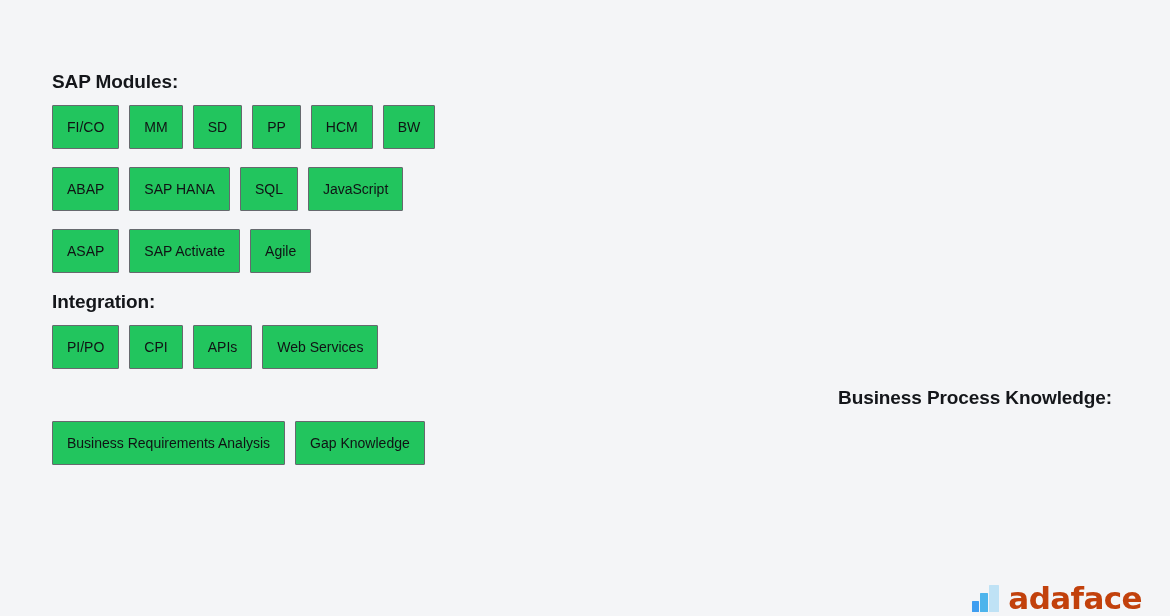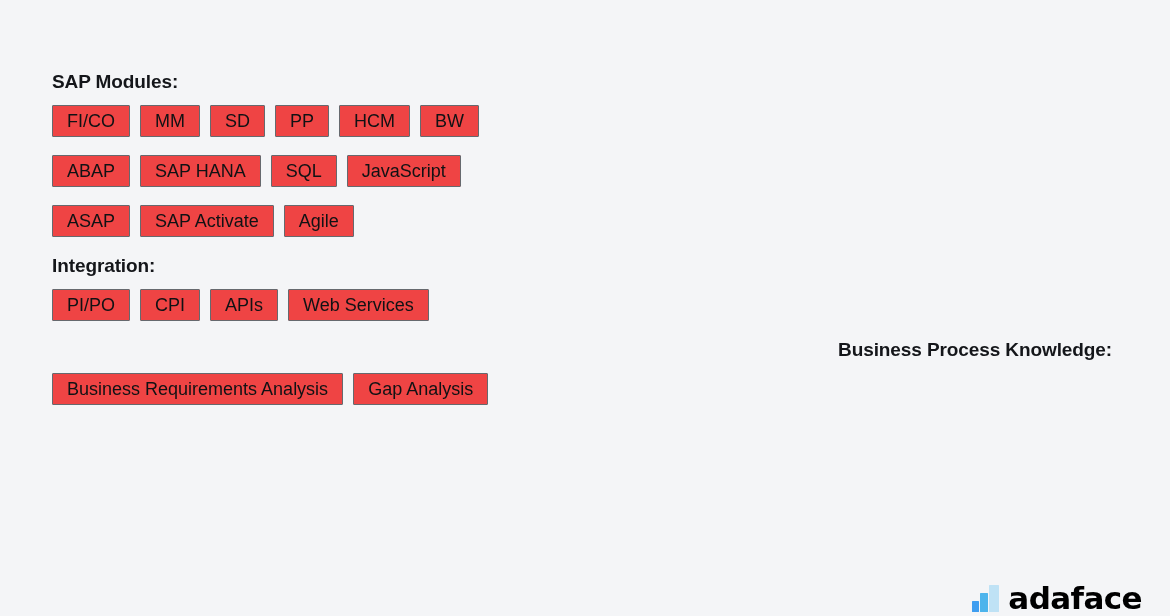--- a/index.html
+++ b/index.html
@@ -53,26 +53,26 @@
     display: flex;
     flex-wrap: wrap;
     gap: 10px;
   }
 
   .chip {
     display: inline-flex;
     align-items: center;
     justify-content: center;
     box-sizing: border-box;
-    height: 32px;
+    height: 44px;
     padding: 0 14px;
-    background: #ef4444;
+    background: #22c55e;
     border: 1px solid #66696e;
     border-radius: 1px;
-    font-size: 18px;
+    font-size: 14px;
     font-weight: normal;
     color: #101214;
     line-height: 1;
     white-space: nowrap;
   }
 
   
   #brand-logo {
     position: absolute;
     right: 28px;
@@ -86,21 +86,21 @@
     display: block;
     width: 27px;
     height: 27px;
   }
 
   .logo-wordmark {
     font-family: "DejaVu Sans", sans-serif;
     font-size: 31px;
     font-weight: bold;
     letter-spacing: -0.6px;
-    color: #000000;
+    color: #c2410c;
     line-height: 1;
   }
 </style>
 </head>
 <body>
 
 <div id="skills-sheet">
 
   <div class="skill-groups">
       <div class="skill-group">
@@ -135,21 +135,21 @@
           <span class="chip">PI/PO</span>
           <span class="chip">CPI</span>
           <span class="chip">APIs</span>
           <span class="chip">Web Services</span>
         </div>
       </div>
       <div class="skill-group">
         <div class="group-heading">Business Process Knowledge:</div>
         <div class="chip-row">
           <span class="chip">Business Requirements Analysis</span>
-          <span class="chip">Gap Analysis</span>
+          <span class="chip">Gap Knowledge</span>
         </div>
       </div>
     </div>
 
   <div id="brand-logo">
     <svg class="logo-mark" viewBox="0 0 27 27" xmlns="http://www.w3.org/2000/svg">
       <rect x="0" y="16" width="7" height="11" rx="0.5" fill="#3f9ef0"></rect>
       <rect x="8" y="8" width="8" height="19" rx="0.5" fill="#4db4ec"></rect>
       <rect x="17" y="0" width="10" height="27" rx="0.5" fill="#bfe2f5"></rect>
     </svg>

